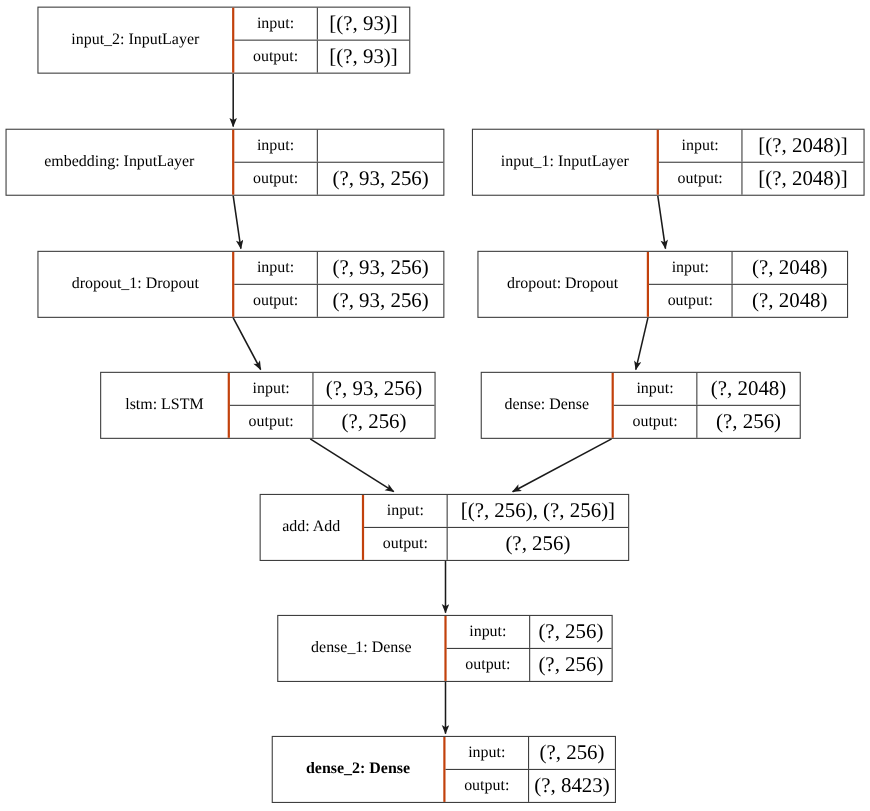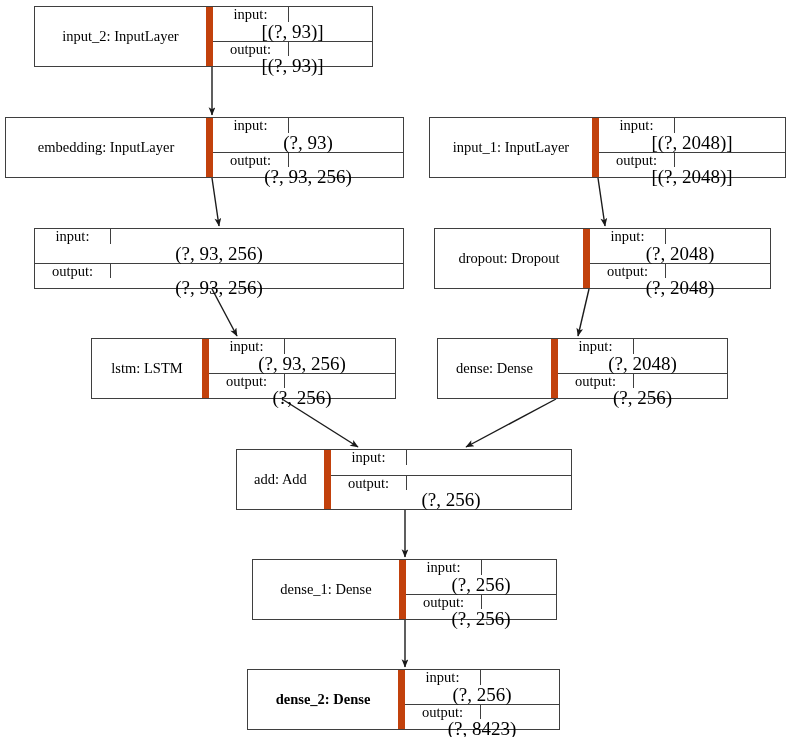--- a/index.html
+++ b/index.html
@@ -31,35 +31,35 @@
     box-sizing: border-box;
     border: 1px solid #3f3f3f;
     background: #ffffff;
     color: #000000;
   }
   .node-name {
     display: flex;
     align-items: center;
     justify-content: center;
     box-sizing: border-box;
-    border-right: 7px solid #c2410c;
+    border-right: 2px solid #c2410c;
     padding: 0 8px;
     font-size: 14.5px;
     white-space: nowrap;
     line-height: 1;
   }
   .node-io {
     display: flex;
     flex-direction: column;
     flex: 1 1 auto;
     box-sizing: border-box;
   }
   .io-row {
     display: flex;
-    flex-direction: column;
+    flex-direction: row;
     flex: 1 1 50%;
     box-sizing: border-box;
   }
   .io-row.top {
     border-bottom: 1px solid #3f3f3f;
   }
   .io-label {
     display: flex;
     align-items: center;
     justify-content: center;
@@ -116,21 +116,20 @@
             <div class="io-label" style="width: 76px; min-width: 76px;">output:</div>
             <div class="io-value">[(?, 93)]</div>
           </div>
         </div>
       </div>
       <div class="node" style="left: 5px; top: 117px; width: 399px; height: 61px;">
         <div class="node-name" style="width: 207px; min-width: 207px;">embedding: InputLayer</div>
         <div class="node-io">
           <div class="io-row top">
             <div class="io-label" style="width: 76px; min-width: 76px;">input:</div>
-            <div class="io-value">(?, 93)</div>
           </div>
           <div class="io-row bottom">
             <div class="io-label" style="width: 76px; min-width: 76px;">output:</div>
             <div class="io-value">(?, 93, 256)</div>
           </div>
         </div>
       </div>
       <div class="node" style="left: 429px; top: 117px; width: 357px; height: 61px;">
         <div class="node-name" style="width: 169px; min-width: 169px;">input_1: InputLayer</div>
         <div class="node-io">
@@ -138,20 +137,21 @@
             <div class="io-label" style="width: 76px; min-width: 76px;">input:</div>
             <div class="io-value">[(?, 2048)]</div>
           </div>
           <div class="io-row bottom">
             <div class="io-label" style="width: 76px; min-width: 76px;">output:</div>
             <div class="io-value">[(?, 2048)]</div>
           </div>
         </div>
       </div>
       <div class="node" style="left: 34px; top: 228px; width: 370px; height: 61px;">
+        <div class="node-name" style="width: 178px; min-width: 178px;">dropout_1: Dropout</div>
         <div class="node-io">
           <div class="io-row top">
             <div class="io-label" style="width: 76px; min-width: 76px;">input:</div>
             <div class="io-value">(?, 93, 256)</div>
           </div>
           <div class="io-row bottom">
             <div class="io-label" style="width: 76px; min-width: 76px;">output:</div>
             <div class="io-value">(?, 93, 256)</div>
           </div>
         </div>
@@ -193,20 +193,21 @@
             <div class="io-label" style="width: 76px; min-width: 76px;">output:</div>
             <div class="io-value">(?, 256)</div>
           </div>
         </div>
       </div>
       <div class="node" style="left: 236px; top: 449px; width: 336px; height: 61px;">
         <div class="node-name" style="width: 94px; min-width: 94px;">add: Add</div>
         <div class="node-io">
           <div class="io-row top">
             <div class="io-label" style="width: 76px; min-width: 76px;">input:</div>
+            <div class="io-value">[(?, 256), (?, 256)]</div>
           </div>
           <div class="io-row bottom">
             <div class="io-label" style="width: 76px; min-width: 76px;">output:</div>
             <div class="io-value">(?, 256)</div>
           </div>
         </div>
       </div>
       <div class="node" style="left: 252px; top: 559px; width: 305px; height: 61px;">
         <div class="node-name" style="width: 153px; min-width: 153px;">dense_1: Dense</div>
         <div class="node-io">

